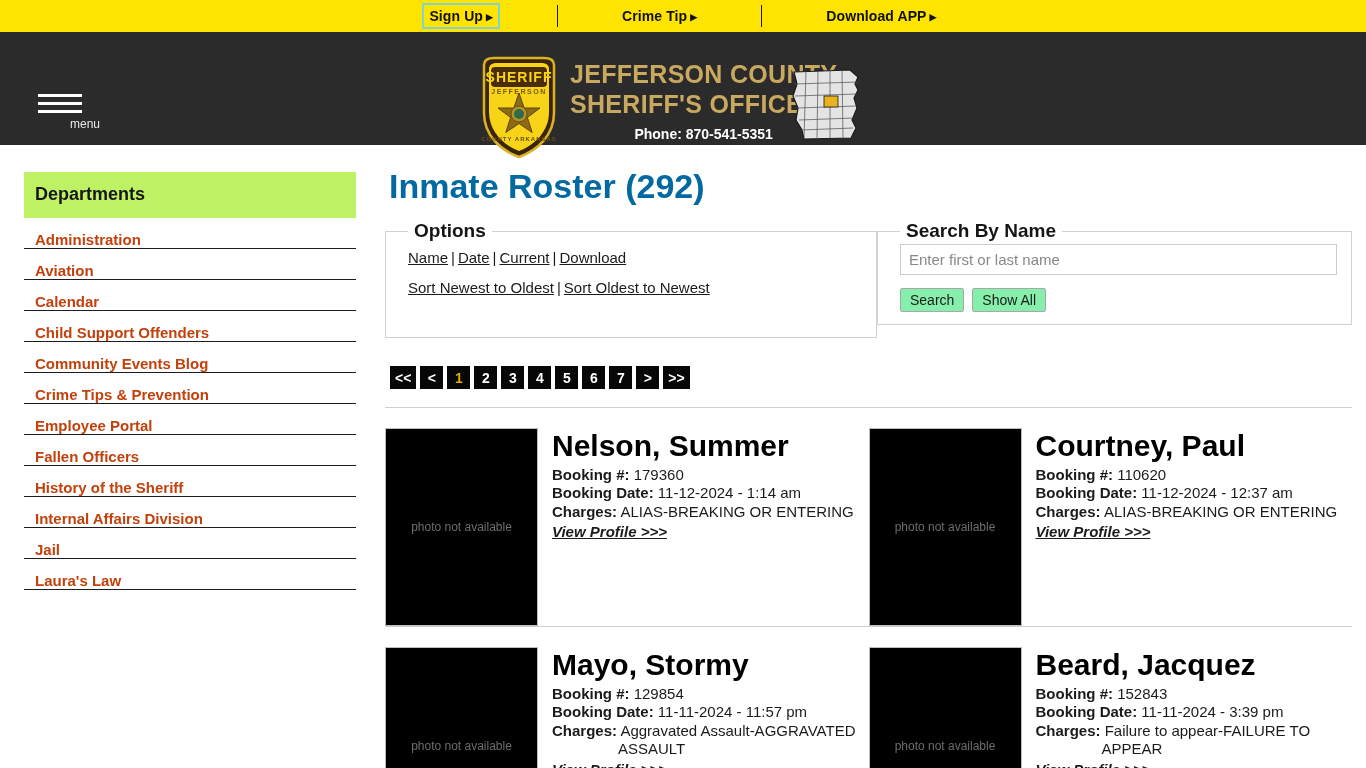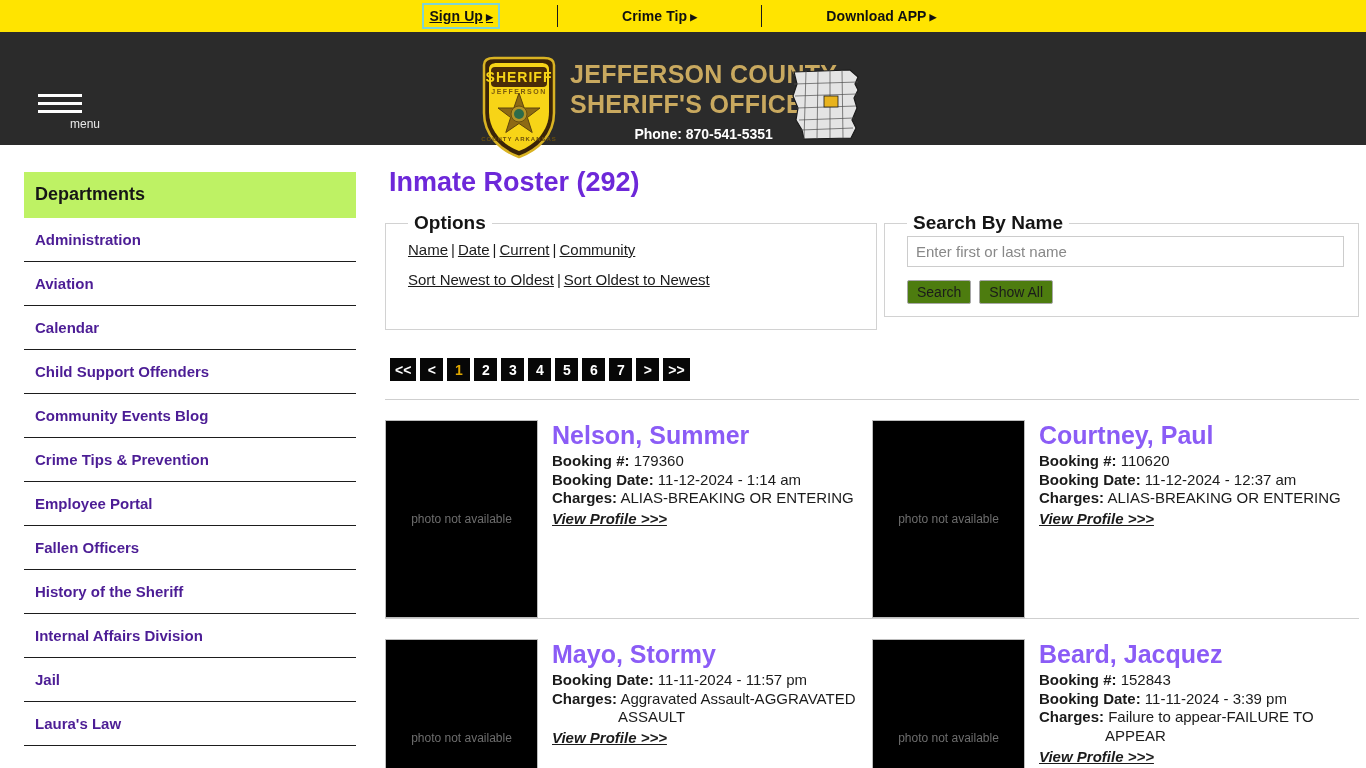--- a/index.html
+++ b/index.html
@@ -27,21 +27,20 @@
     font-size: 14px;
     font-weight: bold;
     text-decoration: none;
     letter-spacing: .1px;
     padding: 2px 4px;
     white-space: nowrap;
     font-family: "Liberation Sans", sans-serif;
   }
   .topbar-link .arrow { font-size: 9px; position: relative; top: -1px; margin-left: 3px; }
   .topbar-link.focused {
-    text-decoration: underline;
     outline: 2px solid #7fd4d4;
     outline-offset: 1px;
   }
   .topbar-sep {
     width: 1px; height: 22px; background: #1a1a1a;
     margin: 0 60px;
   }
 
   
   .header {
@@ -114,43 +113,43 @@
   }
   .dept-head {
     background: #bef264;
     color: #161616;
     font-size: 18px;
     font-weight: bold;
     padding: 12px 11px 13px 11px;
   }
   .dept-item {
     border-bottom: 1px solid #1d1d1d;
-    color: #4c1d95;
+    color: #c2410c;
     font-size: 15px;
     font-weight: bold;
-    padding: 13px 11px 13px 11px;
+    padding: 13px 11px 0 11px;
     text-decoration: none;
     display: block;
     cursor: pointer;
   }
 
   .main {
     flex: 1;
     margin-left: 29px;
     margin-right: 22px;
     margin-top: 22px;
   }
   .page-title {
-    font-size: 27px;
-    font-weight: bold;
-    color: #6d28d9;
+    font-size: 34px;
+    font-weight: bold;
+    color: #0369a1;
     margin: 0 0 14px 4px;
   }
 
-  .boxes { display: flex; align-items: flex-start; gap: 7px; }
+  .boxes { display: flex; align-items: flex-start; }
   fieldset.box {
     border: 1px solid #d2d2d2;
     margin: 0;
     padding: 0 14px 14px 14px;
   }
   fieldset.box legend {
     font-size: 19px;
     font-weight: bold;
     color: #151515;
     padding: 0 6px;
@@ -177,21 +176,21 @@
     border: 1px solid #cccccc;
     font-size: 15px;
     padding: 4px 8px;
     color: #333;
     font-family: "Liberation Sans", sans-serif;
     background: #fff;
   }
   .search-input::placeholder { color: #888; }
   .btn-row { margin: 13px 0 0 8px; display: flex; gap: 8px; }
   .btn {
-    background: #4d7c0f;
+    background: #86efac;
     border: 1px solid #a8a8a8;
     border-radius: 2px;
     font-size: 14px;
     color: #1b1b1b;
     padding: 3px 9px;
     cursor: pointer;
     font-family: "Liberation Sans", sans-serif;
   }
 
   
@@ -222,21 +221,21 @@
     width: 153px; height: 198px;
     background: #000000;
     border: 1px solid #bdbdbd;
     flex: 0 0 153px;
     display: flex; align-items: center; justify-content: center;
     color: #6d6d6d;
     font-size: 12px;
   }
   .info { margin-left: 14px; padding-top: 2px; min-width: 0; }
   .rec-name {
-    font-size: 25px; font-weight: bold; color: #8b5cf6;
+    font-size: 30px; font-weight: bold; color: #000000;
     line-height: 1.05; margin-bottom: 4px;
   }
   .rec-line { font-size: 15px; color: #1b1b1b; line-height: 1.24; }
   .rec-line b { font-weight: bold; }
   .rec-line .val { font-weight: normal; }
   .charge-val { display: inline; }
   .view-profile {
     display: inline-block;
     margin-top: 2px;
     font-size: 15px;
@@ -326,21 +325,21 @@
   </nav>
 
   <main class="main">
     <h1 class="page-title">Inmate Roster (292)</h1>
 
     <div class="boxes">
 
       <fieldset class="box options-box">
         <legend>Options</legend>
         <div class="opt-row">
-          <a class="opt-link" href="#">Name</a><span class="opt-pipe">|</span><a class="opt-link" href="#">Date</a><span class="opt-pipe">|</span><a class="opt-link" href="#">Current</a><span class="opt-pipe">|</span><a class="opt-link" href="#">Community</a>
+          <a class="opt-link" href="#">Name</a><span class="opt-pipe">|</span><a class="opt-link" href="#">Date</a><span class="opt-pipe">|</span><a class="opt-link" href="#">Current</a><span class="opt-pipe">|</span><a class="opt-link" href="#">Download</a>
         </div>
         <div class="opt-row">
           <a class="opt-link" href="#">Sort Newest to Oldest</a><span class="opt-pipe">|</span><a class="opt-link" href="#">Sort Oldest to Newest</a>
         </div>
       </fieldset>
 
       <fieldset class="box search-box">
         <legend>Search By Name</legend>
         <input class="search-input" type="text" placeholder="Enter first or last name" style="">
         <div class="btn-row">
@@ -399,20 +398,21 @@
 
       <hr>
       <div class="row2">
 
         <div class="rec">
           <div class="photo">
             <span>photo not available</span>
           </div>
           <div class="info">
             <div class="rec-name">Mayo, Stormy</div>
+            <div class="rec-line"><b>Booking #:</b> <span class="val">129854</span></div>
             <div class="rec-line"><b>Booking Date:</b> <span class="val">11-11-2024 - 11:57 pm</span></div>
             <div class="rec-line charges-hang"><b>Charges:</b> <span class="val charge-val">Aggravated Assault-AGGRAVATED ASSAULT</span></div>
             <a class="view-profile" href="#">View Profile &gt;&gt;&gt;</a>
           </div>
         </div>
 
         <div class="rec">
           <div class="photo">
             <span>photo not available</span>
           </div>

